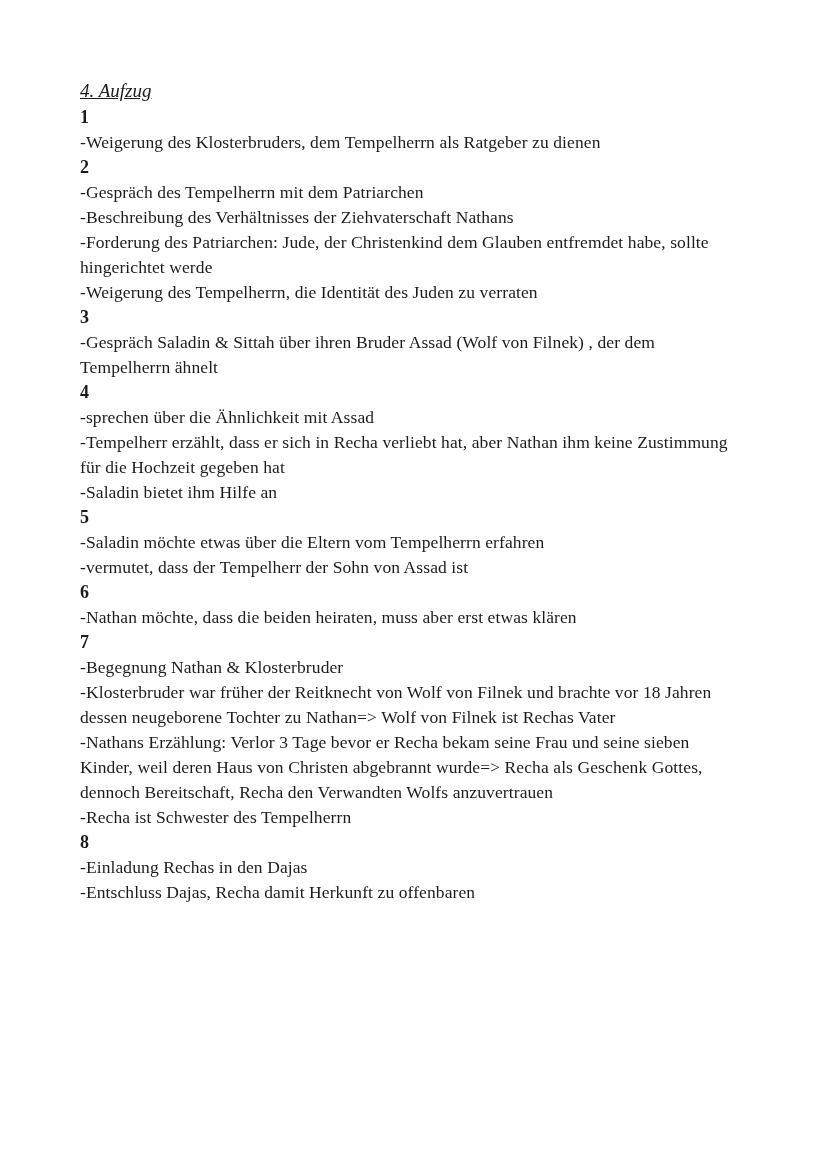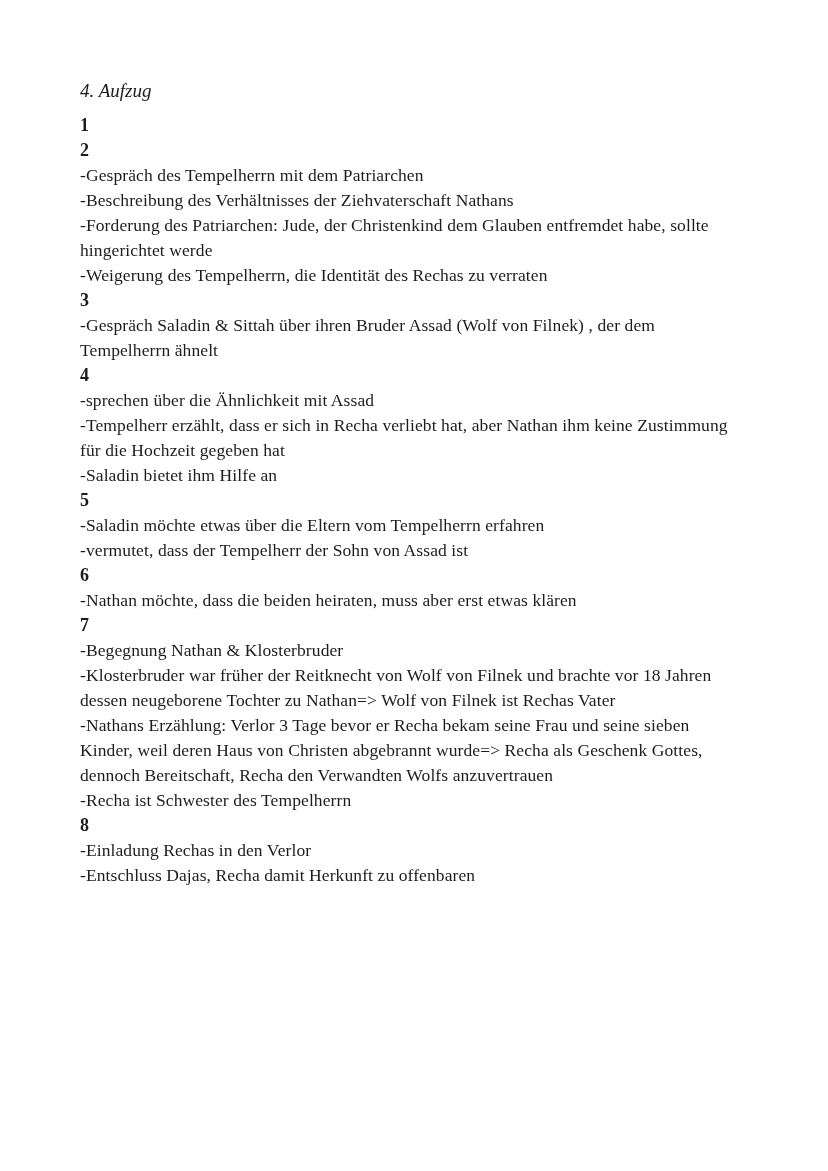--- a/index.html
+++ b/index.html
@@ -15,21 +15,22 @@
     overflow: hidden;
     font-family: "Liberation Serif", "DejaVu Serif", serif;
     color: #1c1c1c;
     box-sizing: border-box;
     padding: 78px 86px 40px 80px;
   }
   .title {
     font-size: 19px;
     font-weight: normal;
     font-style: italic;
-    margin: 0 0 10px 0;
+    text-decoration: underline;
+    margin: 0 0 2px 0;
     line-height: 25px;
   }
   .scene-number {
     font-weight: bold;
     font-size: 18px;
     line-height: 25px;
   }
   .note-line {
     margin: 0;
     font-size: 17.5px;
@@ -41,27 +42,28 @@
   }
 </style>
 </head>
 <body>
 
 <div class="page">
   <h1 class="title">4. Aufzug</h1>
   <div id="sections">
       <div class="section">
         <div class="scene-number">1</div>
+        <p class="note-line">-Weigerung des Klosterbruders, dem Tempelherrn als Ratgeber zu dienen</p>
       </div>
       <div class="section">
         <div class="scene-number">2</div>
         <p class="note-line">-Gespräch des Tempelherrn mit dem Patriarchen</p>
         <p class="note-line">-Beschreibung des Verhältnisses der Ziehvaterschaft Nathans</p>
         <p class="note-line">-Forderung des Patriarchen: Jude, der Christenkind dem Glauben entfremdet habe, sollte hingerichtet werde</p>
-        <p class="note-line">-Weigerung des Tempelherrn, die Identität des Rechas zu verraten</p>
+        <p class="note-line">-Weigerung des Tempelherrn, die Identität des Juden zu verraten</p>
       </div>
       <div class="section">
         <div class="scene-number">3</div>
         <p class="note-line">-Gespräch Saladin &amp; Sittah über ihren Bruder Assad (Wolf von Filnek) , der dem Tempelherrn ähnelt</p>
       </div>
       <div class="section">
         <div class="scene-number">4</div>
         <p class="note-line">-sprechen über die Ähnlichkeit mit Assad</p>
         <p class="note-line">-Tempelherr erzählt, dass er sich in Recha verliebt hat, aber Nathan ihm keine Zustimmung für die Hochzeit gegeben hat</p>
         <p class="note-line">-Saladin bietet ihm Hilfe an</p>
@@ -77,17 +79,17 @@
       </div>
       <div class="section">
         <div class="scene-number">7</div>
         <p class="note-line">-Begegnung Nathan &amp; Klosterbruder</p>
         <p class="note-line">-Klosterbruder war früher der Reitknecht von Wolf von Filnek und brachte vor 18 Jahren dessen neugeborene Tochter zu Nathan=&gt; Wolf von Filnek ist Rechas Vater</p>
         <p class="note-line">-Nathans Erzählung: Verlor 3 Tage bevor er Recha bekam seine Frau und seine sieben Kinder, weil deren Haus von Christen abgebrannt wurde=&gt; Recha als Geschenk Gottes, dennoch Bereitschaft, Recha den Verwandten Wolfs anzuvertrauen</p>
         <p class="note-line">-Recha ist Schwester des Tempelherrn</p>
       </div>
       <div class="section">
         <div class="scene-number">8</div>
-        <p class="note-line">-Einladung Rechas in den Verlor</p>
+        <p class="note-line">-Einladung Rechas in den Dajas</p>
         <p class="note-line">-Entschluss Dajas, Recha damit Herkunft zu offenbaren</p>
       </div>
     </div>
 </div>
 
 </body></html>

